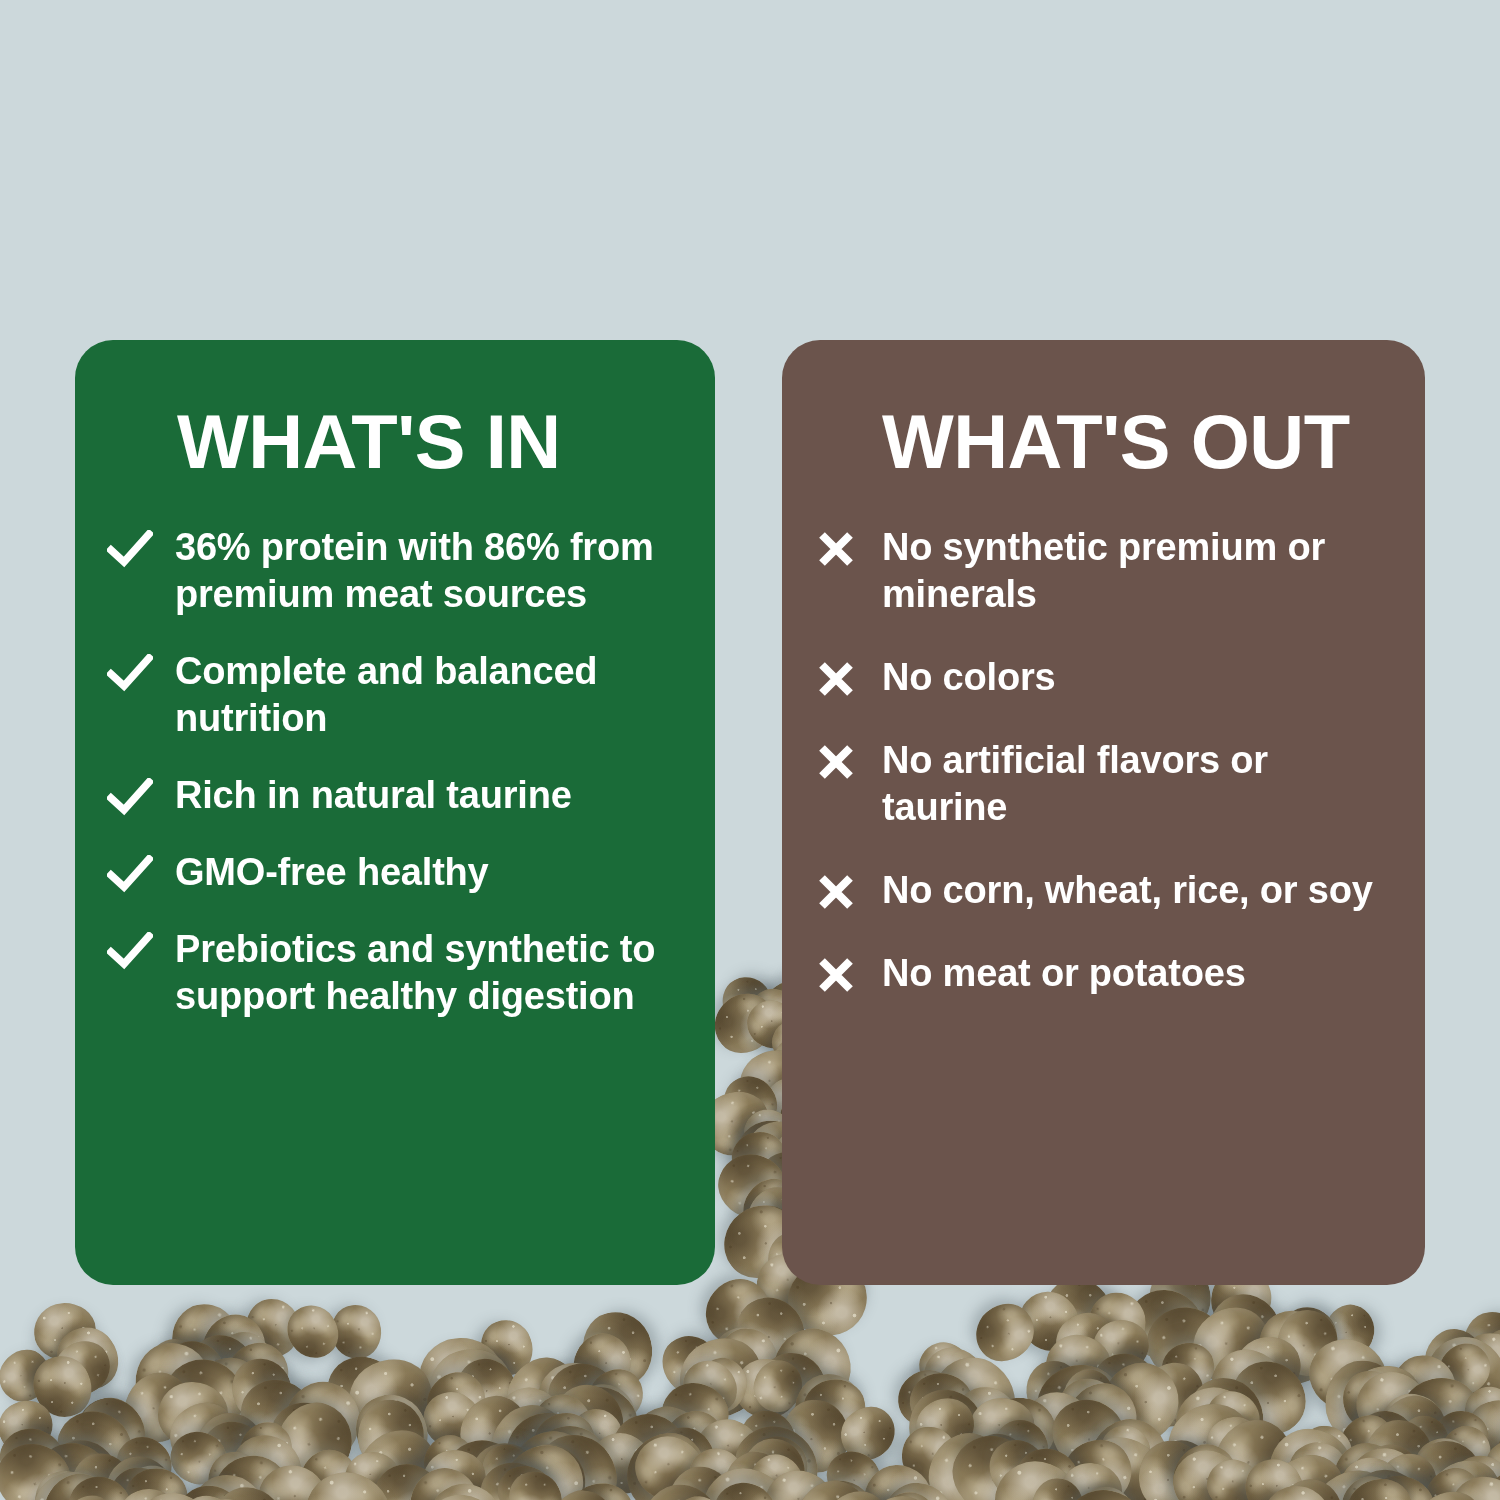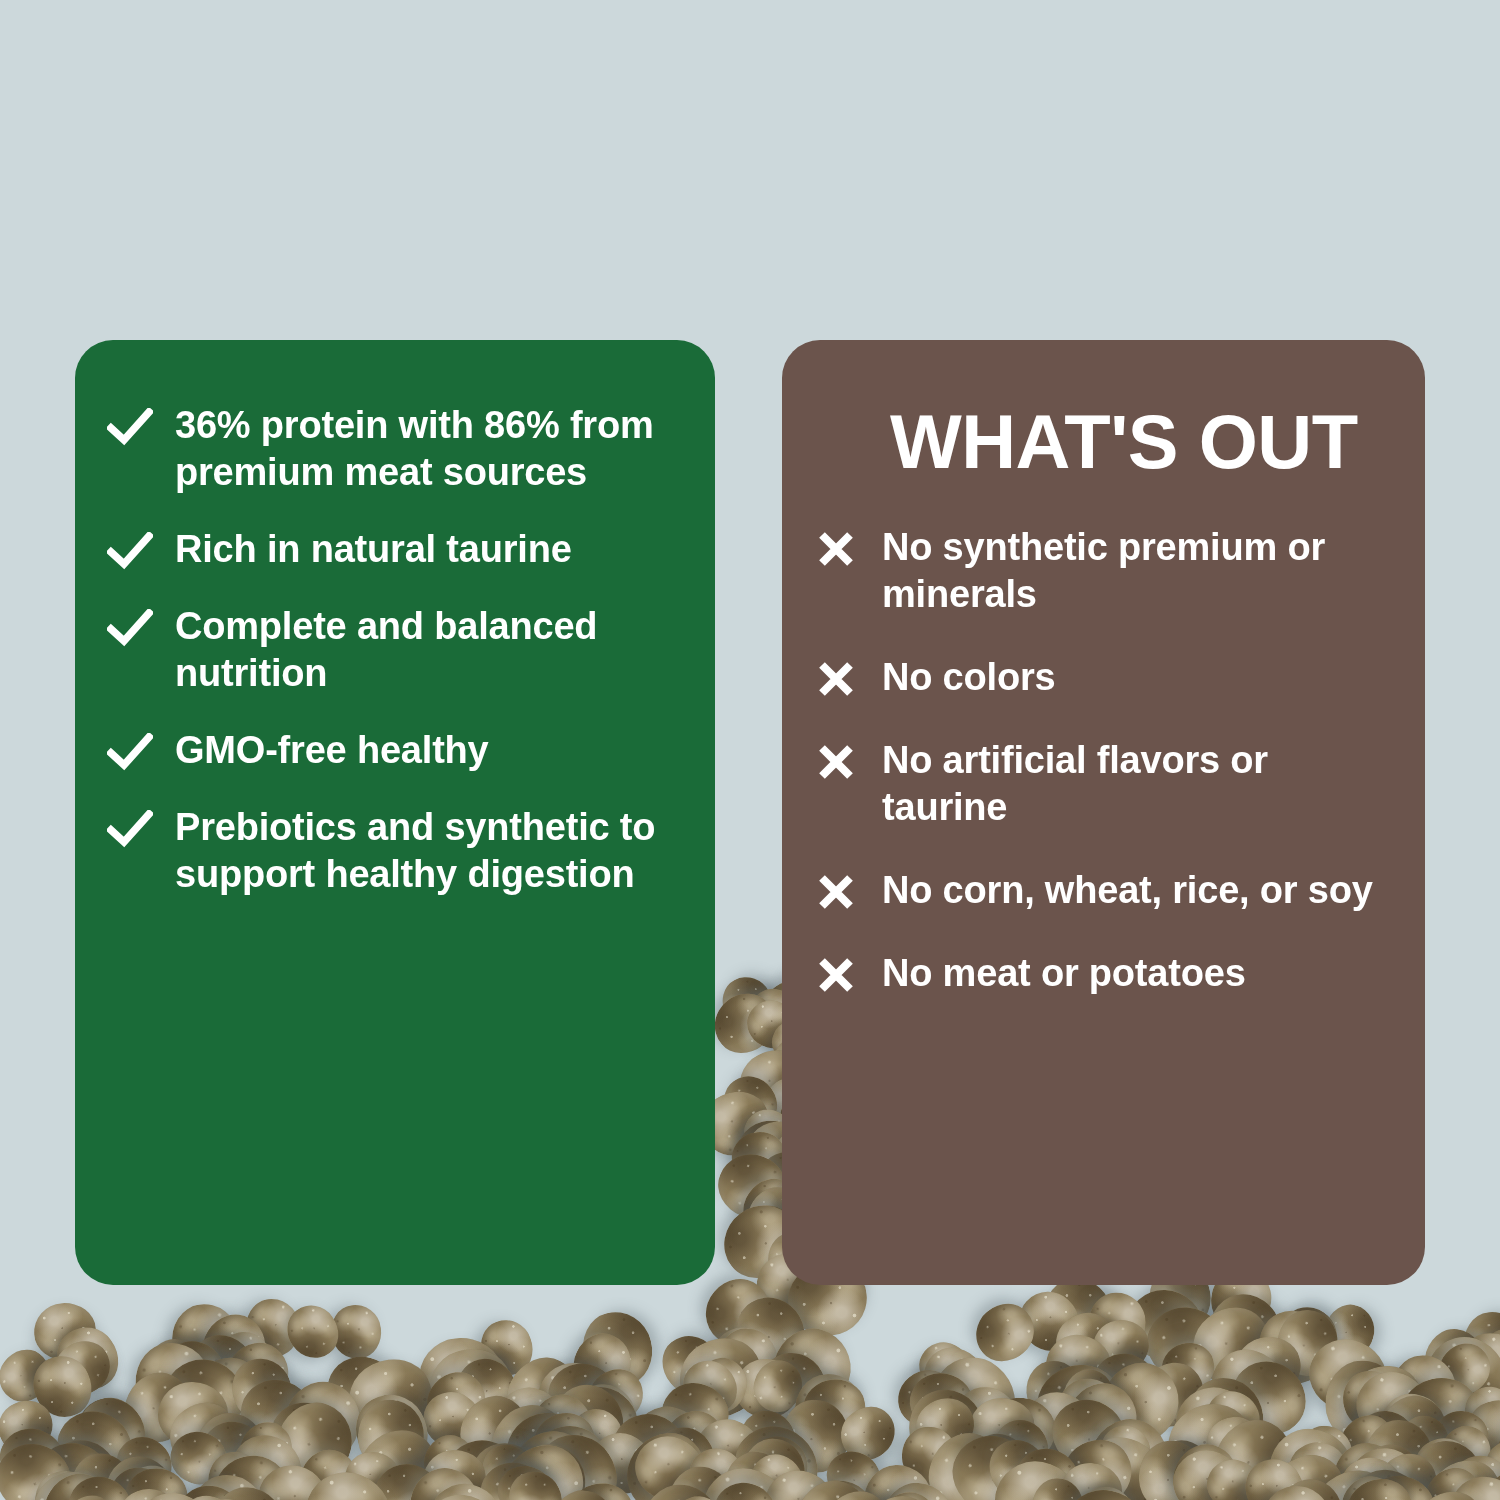--- a/index.html
+++ b/index.html
@@ -47,21 +47,21 @@
   
   .panel{position:absolute;z-index:4;border-radius:38px;box-sizing:border-box;}
   .panel-in{left:75px;top:340px;width:640px;height:945px;background:#1a6b38;padding:62px 26px 0 100px;}
   .panel-out{left:782px;top:340px;width:643px;height:945px;background:#6b544c;padding:62px 26px 0 100px;}
 
   .panel-title{
     color:#ffffff;font-weight:700;letter-spacing:-.5px;
     font-size:76px;line-height:80px;margin:0 0 42px 0;white-space:nowrap;
   }
   .panel-in .panel-title{margin-left:2px;}
-  .panel-out .panel-title{margin-left:8px;}
+  .panel-out .panel-title{margin-left:0;}
 
   .bullets{list-style:none;margin:0;padding:0;}
   .bullet{display:flex;align-items:flex-start;margin-bottom:30px;}
   .bullet:last-child{margin-bottom:0;}
   .bullet-icon{flex:0 0 auto;width:46px;margin-left:-68px;margin-right:22px;padding-top:6px;}
   .bullet-icon svg{display:block;}
   .bullet-text{
     color:#ffffff;font-weight:700;font-size:38px;line-height:47px;
     letter-spacing:-.2px;max-width:520px;
   }
@@ -389,44 +389,45 @@
       <div class="kib" style="left:61.1px;top:1496.6px;width:57.2px;height:52.7px;transform:rotate(306.0deg);"></div>
       <div class="kib" style="left:864.9px;top:1497.4px;width:68.4px;height:62.9px;transform:rotate(320.6deg);"></div>
       <div class="kib" style="left:672.5px;top:1497.8px;width:52.9px;height:48.7px;transform:rotate(70.3deg);"></div>
       <div class="kib" style="left:185.9px;top:1501.3px;width:83.5px;height:76.8px;transform:rotate(46.8deg);"></div>
       <div class="kib" style="left:1036.3px;top:1502.6px;width:71.8px;height:66.1px;transform:rotate(348.7deg);"></div>
       <div class="kib" style="left:1143.9px;top:1503.7px;width:71.9px;height:66.2px;transform:rotate(63.5deg);"></div>
     </div>
 
 
   <section class="panel panel-in">
+    <h2 class="panel-title">WHAT'S IN</h2>
     <ul class="bullets">
       <li class="bullet">
         <span class="bullet-icon">
           <svg width="46" height="38" viewBox="0 0 46 38">
               <path d="M4 20 L17 32 L42 4" fill="none" stroke="#ffffff" stroke-width="7.5" stroke-linecap="square" stroke-linejoin="miter"></path>
             </svg>
         </span>
         <span class="bullet-text">36% protein with 86% from premium meat sources</span>
       </li>
       <li class="bullet">
         <span class="bullet-icon">
           <svg width="46" height="38" viewBox="0 0 46 38">
               <path d="M4 20 L17 32 L42 4" fill="none" stroke="#ffffff" stroke-width="7.5" stroke-linecap="square" stroke-linejoin="miter"></path>
             </svg>
         </span>
+        <span class="bullet-text">Complete and balanced nutrition</span>
+      </li>
+      <li class="bullet">
+        <span class="bullet-icon">
+          <svg width="46" height="38" viewBox="0 0 46 38">
+              <path d="M4 20 L17 32 L42 4" fill="none" stroke="#ffffff" stroke-width="7.5" stroke-linecap="square" stroke-linejoin="miter"></path>
+            </svg>
+        </span>
         <span class="bullet-text">Rich in natural taurine</span>
-      </li>
-      <li class="bullet">
-        <span class="bullet-icon">
-          <svg width="46" height="38" viewBox="0 0 46 38">
-              <path d="M4 20 L17 32 L42 4" fill="none" stroke="#ffffff" stroke-width="7.5" stroke-linecap="square" stroke-linejoin="miter"></path>
-            </svg>
-        </span>
-        <span class="bullet-text">Complete and balanced nutrition</span>
       </li>
       <li class="bullet">
         <span class="bullet-icon">
           <svg width="46" height="38" viewBox="0 0 46 38">
               <path d="M4 20 L17 32 L42 4" fill="none" stroke="#ffffff" stroke-width="7.5" stroke-linecap="square" stroke-linejoin="miter"></path>
             </svg>
         </span>
         <span class="bullet-text">GMO-free healthy</span>
       </li>
       <li class="bullet">

